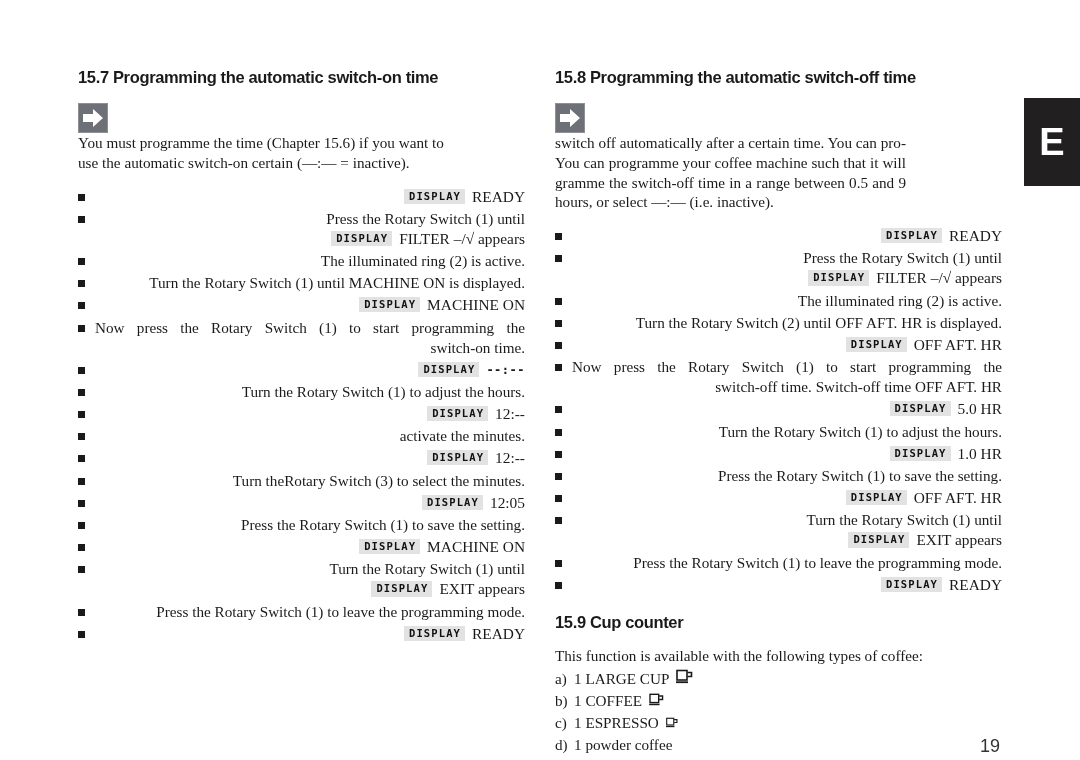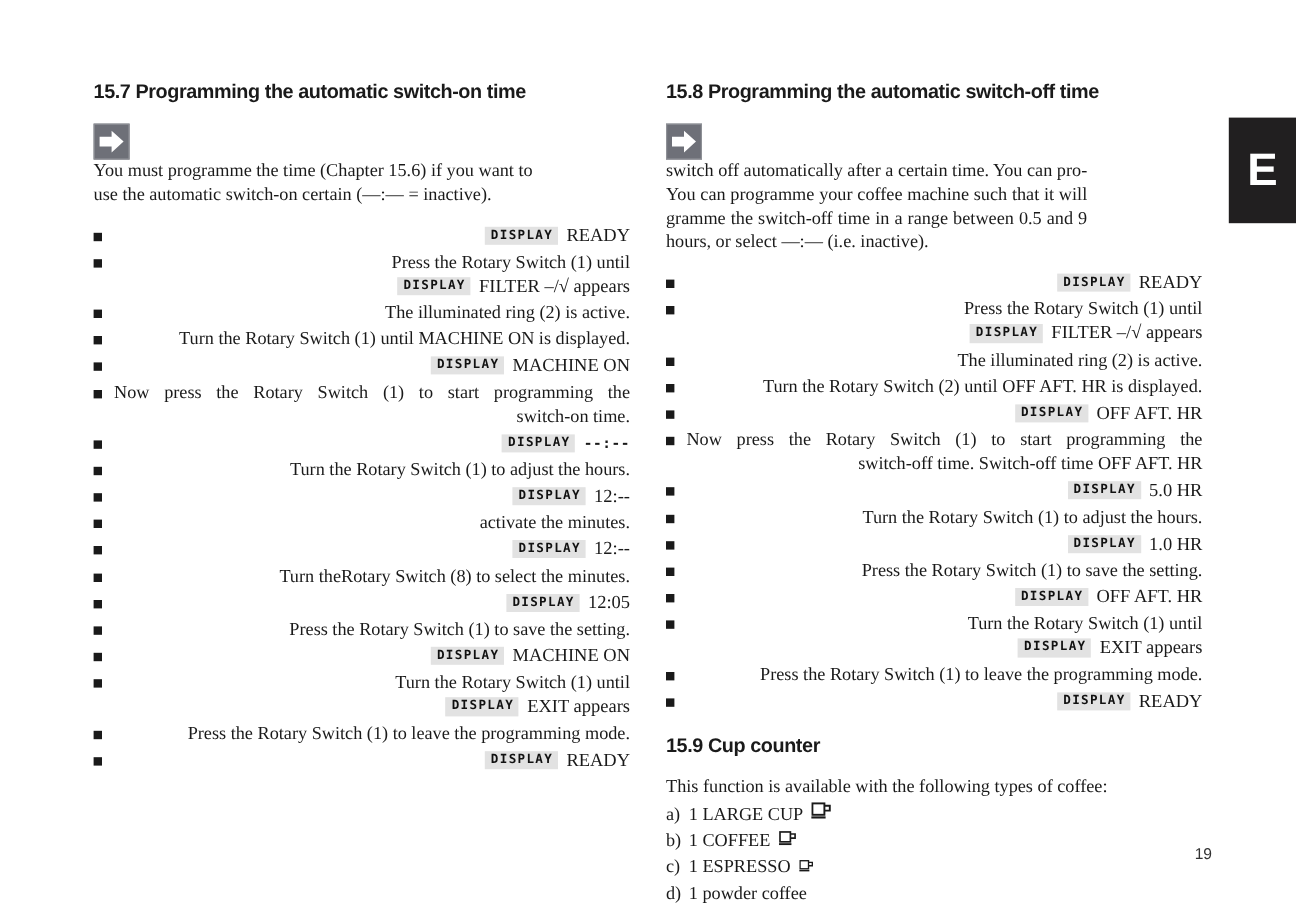--- a/index.html
+++ b/index.html
@@ -178,25 +178,24 @@
     display: inline-block;
     margin-left: 7px;
     vertical-align: -1px;
   }
   .cup-icon svg { display: block; }
 
   
   .page-num {
     position: absolute;
     left: 980px;
-    top: 704px;
+    top: 736px;
     width: 30px;
-    text-align: right;
     font-family: "Liberation Sans", sans-serif;
-    font-size: 13px;
+    font-size: 18px;
     color: #333333;
   }
   .gap-md { height: 16px; }
 </style>
 </head>
 <body>
 
 <div class="page">
 
   <div class="side-tab">
@@ -249,21 +248,21 @@
         <li>
           <span class="row"><span class="disp">DISPLAY</span><span class="disp-val">12:--</span></span>
         </li>
         <li>
           <span class="row">activate the minutes.</span>
         </li>
         <li>
           <span class="row"><span class="disp">DISPLAY</span><span class="disp-val">12:--</span></span>
         </li>
         <li>
-          <span class="row">Turn theRotary Switch (8) to select the minutes.</span>
+          <span class="row">Turn theRotary Switch (3) to select the minutes.</span>
         </li>
         <li>
           <span class="row"><span class="disp">DISPLAY</span><span class="disp-val">12:05</span></span>
         </li>
         <li>
           <span class="row">Press the Rotary Switch (1) to save the setting.</span>
         </li>
         <li>
           <span class="row"><span class="disp">DISPLAY</span><span class="disp-val">MACHINE ON</span></span>
         </li>

